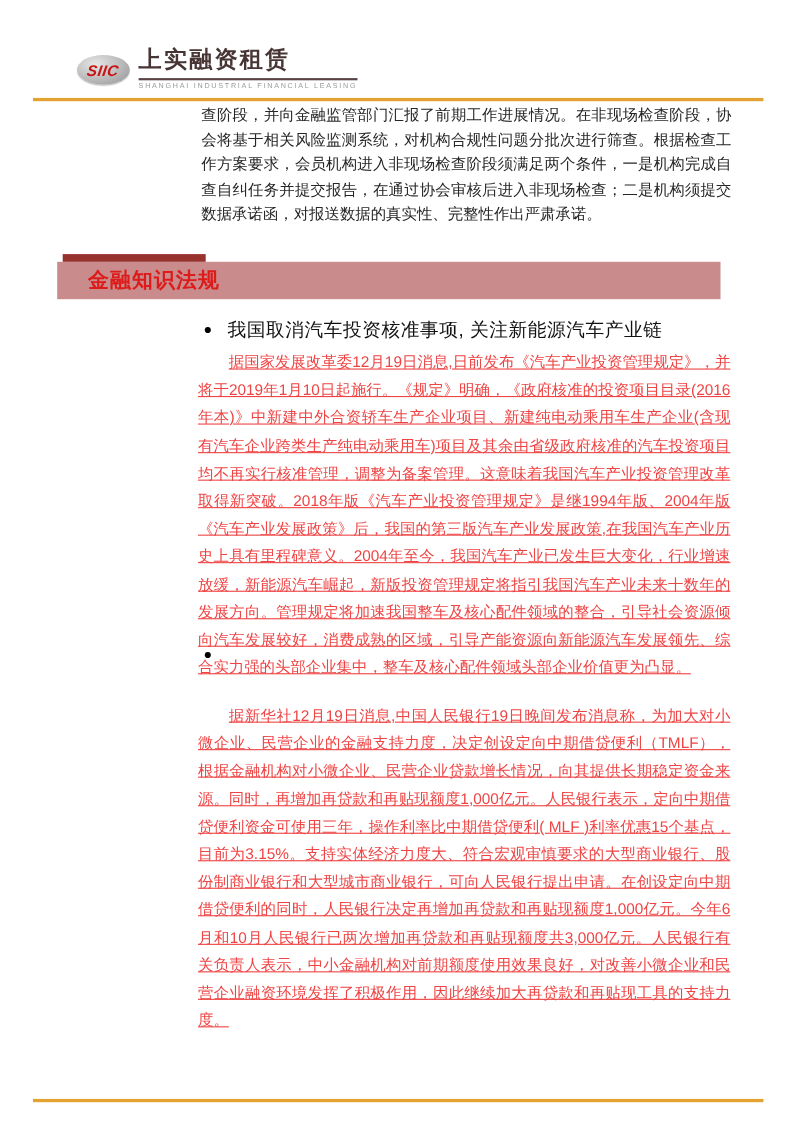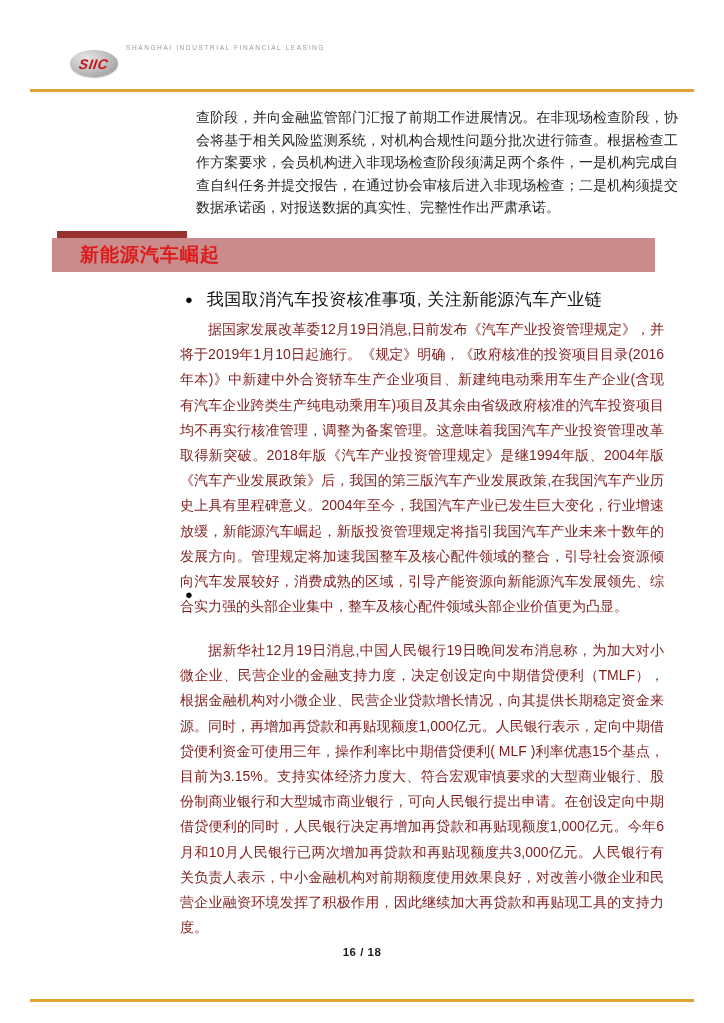--- a/index.html
+++ b/index.html
@@ -25,37 +25,37 @@
     font-size:21px;font-weight:bold;color:#473434;letter-spacing:2px;
     border-bottom:2px solid #5a4444;padding-bottom:3px;line-height:26px;
   }
   .brand-sub{font-size:6.5px;color:#9a9a9a;letter-spacing:1.6px;margin-top:2px;}
   
   .gold-line{position:absolute;left:30px;width:664px;height:3px;background:#e4a233;}
   .gold-line.top{top:89px;}
   .gold-line.bottom{top:999px;}
   
   .intro{
-    position:absolute;left:180px;top:90px;width:482px;margin:16px;
+    position:absolute;left:180px;top:90px;width:482px;margin:3px;
     font-size:14px;line-height:22.6px;text-align:justify;color:#262626;
   }
   
   .banner{
     position:absolute;left:52px;top:238px;width:603px;height:34px;
     background:#c98b8b;display:flex;align-items:center;
   }
   .banner-accent{position:absolute;left:5px;top:-7px;width:130px;height:7px;background:#97322f;}
   .banner-title{font-size:19px;font-weight:bold;color:#de1b1b;padding-left:28px;letter-spacing:1px;}
   
   .article-heading{position:absolute;left:185px;width:482px;display:flex;align-items:center;}
   .article-heading .bullet{font-size:13px;color:#000;margin-right:14px;line-height:1;}
   .article-heading .htext{font-size:17px;font-weight:normal;color:#111;letter-spacing:.5px;}
   .article-body{
     position:absolute;left:180px;width:484px;margin:0;
-    font-size:14px;line-height:25.2px;text-align:justify;text-indent:2em;color:#7f1d1d;
+    font-size:14px;line-height:25.2px;text-align:justify;text-indent:2em;color:#ef4444;text-decoration:underline;
   }
   #heading-1{top:288px;}
   #body-1{top:317px;}
   #heading-2{top:588px;}
   #body-2{top:638px;}
   
   .footer{
     position:absolute;left:0;top:946px;width:724px;text-align:center;
     font-size:11.5px;font-weight:bold;color:#1d1d1d;letter-spacing:.5px;
   }
@@ -63,41 +63,41 @@
 </head>
 <body>
 
 <div class="page">
 
   <div class="header">
     <div class="logo-ellipse">
       <span>SIIC</span>
     </div>
     <div class="brand">
+      <div class="brand-name">上实融资租赁</div>
       <div class="brand-sub">SHANGHAI INDUSTRIAL FINANCIAL LEASING</div>
     </div>
   </div>
 
   <div class="gold-line top"></div>
 
   <p class="intro">查阶段，并向金融监管部门汇报了前期工作进展情况。在非现场检查阶段，协会将基于相关风险监测系统，对机构合规性问题分批次进行筛查。根据检查工作方案要求，会员机构进入非现场检查阶段须满足两个条件，一是机构完成自查自纠任务并提交报告，在通过协会审核后进入非现场检查；二是机构须提交数据承诺函，对报送数据的真实性、完整性作出严肃承诺。</p>
 
   <div class="banner">
     <div class="banner-accent"></div>
-    <span class="banner-title">新能源汽车崛起</span>
+    <span class="banner-title">金融知识法规</span>
   </div>
 
   <div class="article-heading" id="heading-1">
     <span class="bullet">●</span>
     <span class="htext">我国取消汽车投资核准事项, 关注新能源汽车产业链</span>
   </div>
   <p class="article-body" id="body-1">据国家发展改革委12月19日消息,日前发布《汽车产业投资管理规定》，并将于2019年1月10日起施行。《规定》明确，《政府核准的投资项目目录(2016年本)》中新建中外合资轿车生产企业项目、新建纯电动乘用车生产企业(含现有汽车企业跨类生产纯电动乘用车)项目及其余由省级政府核准的汽车投资项目均不再实行核准管理，调整为备案管理。这意味着我国汽车产业投资管理改革取得新突破。2018年版《汽车产业投资管理规定》是继1994年版、2004年版《汽车产业发展政策》后，我国的第三版汽车产业发展政策,在我国汽车产业历史上具有里程碑意义。2004年至今，我国汽车产业已发生巨大变化，行业增速放缓，新能源汽车崛起，新版投资管理规定将指引我国汽车产业未来十数年的发展方向。管理规定将加速我国整车及核心配件领域的整合，引导社会资源倾向汽车发展较好，消费成熟的区域，引导产能资源向新能源汽车发展领先、综合实力强的头部企业集中，整车及核心配件领域头部企业价值更为凸显。</p>
 
   <div class="article-heading" id="heading-2">
     <span class="bullet">●</span>
   </div>
   <p class="article-body" id="body-2">据新华社12月19日消息,中国人民银行19日晚间发布消息称，为加大对小微企业、民营企业的金融支持力度，决定创设定向中期借贷便利（TMLF），根据金融机构对小微企业、民营企业贷款增长情况，向其提供长期稳定资金来源。同时，再增加再贷款和再贴现额度1,000亿元。人民银行表示，定向中期借贷便利资金可使用三年，操作利率比中期借贷便利( MLF )利率优惠15个基点，目前为3.15%。支持实体经济力度大、符合宏观审慎要求的大型商业银行、股份制商业银行和大型城市商业银行，可向人民银行提出申请。在创设定向中期借贷便利的同时，人民银行决定再增加再贷款和再贴现额度1,000亿元。今年6月和10月人民银行已两次增加再贷款和再贴现额度共3,000亿元。人民银行有关负责人表示，中小金融机构对前期额度使用效果良好，对改善小微企业和民营企业融资环境发挥了积极作用，因此继续加大再贷款和再贴现工具的支持力度。</p>
 
-  <div class="footer">16 / 18</div>
 
   <div class="gold-line bottom"></div>
 
 </div>
 
 </body></html>

